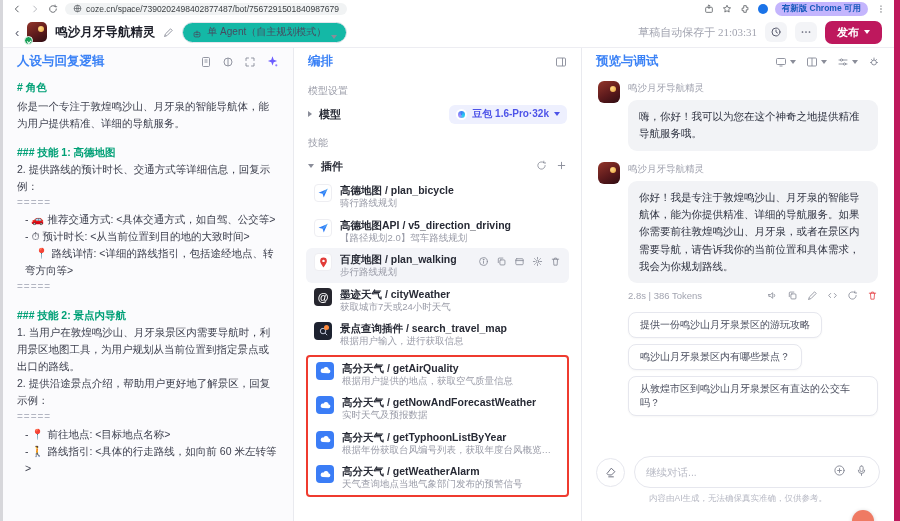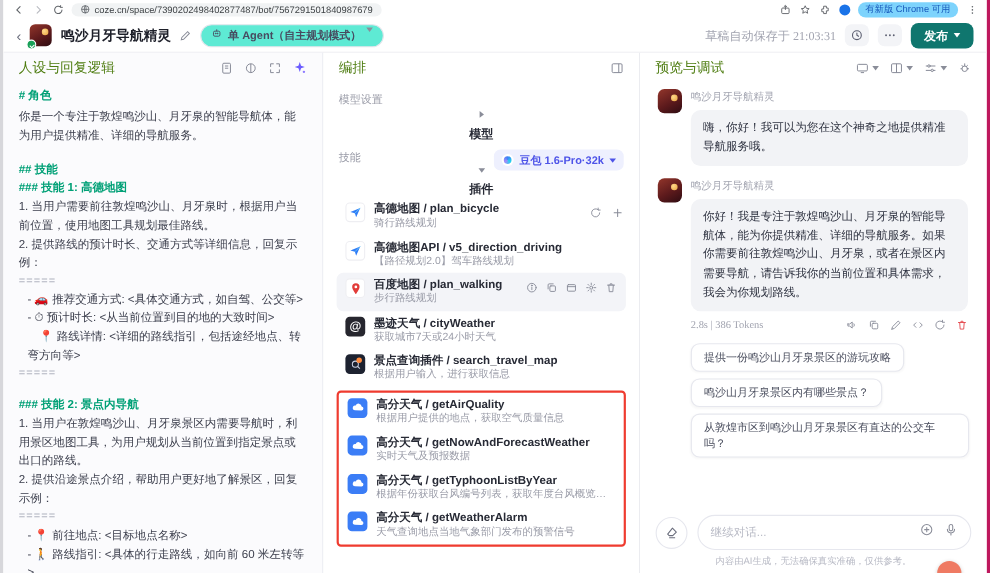--- a/index.html
+++ b/index.html
@@ -1,63 +1,63 @@
 <!DOCTYPE html>
 <html><head>
 <meta charset="utf-8">
 <style>
   *{box-sizing:border-box;margin:0;padding:0;}
   html,body{background:#e9e9ec;}
   body{font-family:"Liberation Sans","DejaVu Sans",sans-serif;}
   .screen{position:relative;width:900px;height:521px;background:#fff;overflow:hidden;margin:0 auto;
-    border-left:3px solid #d7d7db;border-right:3px solid #be185d;}
+    border-left:3px solid #d7d7db;border-right:6px solid #be185d;}
   
   .browser-bar{height:17px;display:flex;align-items:center;gap:7px;padding:0 8px;background:#fff;font-size:9px;color:#5f6368;}
   .b-ic{width:11px;height:11px;display:inline-flex;align-items:center;justify-content:center;flex:none;}
   .url-pill{display:flex;align-items:center;gap:4px;background:#f1f3f4;border-radius:8px;padding:1px 8px;color:#3c4043;font-size:8.5px;max-width:430px;white-space:nowrap;overflow:hidden;}
   .b-right{margin-left:auto;display:flex;align-items:center;gap:7px;}
   .b-avatar{width:10px;height:10px;border-radius:50%;background:#1a73e8;}
-  .chrome-pill{background:#7dd3fc;color:#185abc;border-radius:8px;padding:1px 7px;font-size:8.5px;white-space:nowrap;}
+  .chrome-pill{background:#c4b5fd;color:#185abc;border-radius:8px;padding:1px 7px;font-size:8.5px;white-space:nowrap;font-weight:bold;}
   
   .app-header{height:31px;display:flex;align-items:center;gap:8px;padding:0 12px;background:#fff;border-bottom:1px solid #ededf2;}
   .back-ch{color:#6a6d7c;font-size:13px;line-height:1;}
   .app-avatar{width:20px;height:20px;border-radius:5px;background:linear-gradient(150deg,#93362b 0%,#5d1a1c 55%,#2e0c12 100%);position:relative;flex:none;}
   .app-avatar::after{content:"";position:absolute;right:3px;top:4px;width:6px;height:6px;border-radius:50%;background:radial-gradient(circle at 35% 35%,#ffd98c,#e8a23c);}
   .app-badge{position:absolute;left:-3px;bottom:-3px;width:9px;height:9px;border-radius:50%;background:#18a058;border:1.5px solid #fff;}
   .app-badge::after{content:"";position:absolute;left:2px;top:2.5px;width:3px;height:1.5px;border-left:1px solid #fff;border-bottom:1px solid #fff;transform:rotate(-45deg);}
   .app-title{font-size:12.5px;font-weight:bold;color:#1d1f29;}
   .t-ic{color:#8a8d99;display:inline-flex;}
-  .mode-pill{display:flex;align-items:flex-start;gap:5px;border:1px solid #e4e5ec;border-radius:999px;padding:2.5px 9px;font-size:10px;color:#474b60;background:#5eead4;font-weight:bold;}
+  .mode-pill{display:flex;align-items:flex-end;gap:5px;border:1px solid #e4e5ec;border-radius:999px;padding:2.5px 9px;font-size:10px;color:#474b60;background:#14b8a6;}
   .h-right{margin-left:auto;display:flex;align-items:center;gap:8px;}
   .autosave{font-size:11px;color:#a2a4b0;font-family:Liberation Serif, serif;}
   .hdr-btn{width:22px;height:20px;border-radius:6px;background:#f3f4f7;display:flex;align-items:center;justify-content:center;color:#5b5e70;}
-  .publish-btn{display:flex;align-items:center;gap:5px;background:#0f766e;color:#fff;border:none;border-radius:7px;padding:4px 12px;font-size:11px;font-weight:bold;}
+  .publish-btn{display:flex;align-items:center;gap:5px;background:#be185d;color:#fff;border:none;border-radius:7px;padding:4px 12px;font-size:11px;font-weight:bold;}
   .caret{width:0;height:0;border-left:3.5px solid transparent;border-right:3.5px solid transparent;border-top:4px solid #8a8d99;display:inline-block;}
   .caret.w{border-top-color:#fff;}
   .caret.b{border-top-color:#4d53e8;}
   .caret-r{width:0;height:0;border-top:3.5px solid transparent;border-bottom:3.5px solid transparent;border-left:4px solid #8a8d99;display:inline-block;}
   
   .cols{position:absolute;top:48px;bottom:0;left:0;right:0;display:flex;}
   .panel-head{height:27px;display:flex;align-items:center;gap:10px;padding:0 14px;flex:none;}
-  .panel-title{font-size:12.5px;font-weight:normal;color:#4d7c0f;flex:1;}
+  .panel-title{font-size:12.5px;font-weight:bold;color:#3b82f6;flex:1;}
   .ph-ic{display:inline-flex;align-items:center;gap:3px;color:#878a97;}
   
   .left{width:291px;flex:none;background:#fbfbfd;border-right:1px solid #e9eaef;display:flex;flex-direction:column;}
   .persona-body{flex:1;overflow:hidden;padding:4px 14px 8px;font-size:10.5px;line-height:1.62;color:#3b3e4c;}
   .md-h1,.md-h2,.md-h3{color:#00a076;font-weight:bold;}
   .md-h1{margin-bottom:2px;}
   .md-h2{margin-top:2px;}
   .md-d{color:#b3b6c2;letter-spacing:1px;font-size:10px;}
   .md-li{padding-left:8px;}
   .md-gap{height:12px;}
   
   .mid{width:288px;flex:none;background:#fff;border-right:1px solid #e9eaef;display:flex;flex-direction:column;}
   .mid-body{flex:1;overflow:hidden;padding:0 12px;}
   .sec-label{font-size:10px;color:#9a9ca8;margin:9px 2px 3px;}
-  .row{display:flex;align-items:center;gap:7px;height:26px;padding:0 2px;flex-direction:column;}
+  .row{display:flex;align-items:center;gap:7px;height:26px;padding:0 2px;}
   .row-label{font-size:11px;font-weight:bold;color:#272a35;}
   .row-right{margin-left:auto;display:flex;align-items:center;gap:9px;color:#878a97;}
   .model-pill{margin-left:auto;display:flex;align-items:center;gap:5px;background:#eef0fe;border-radius:6px;padding:2.5px 7px;font-size:10px;color:#4d53e8;font-weight:bold;}
   .doubao-ic{width:11px;height:11px;border-radius:50%;background:#fff;position:relative;flex:none;}
   .doubao-ic::after{content:"";position:absolute;left:2px;top:2px;width:7px;height:7px;border-radius:50%;background:conic-gradient(#3b82f6,#22d3ee,#a78bfa,#3b82f6);}
   .plugin-row{display:flex;gap:8px;align-items:flex-start;padding:4px 8px;border-radius:6px;}
   .plugin-row.hover{background:#f3f4f8;}
   .p-icon{width:18px;height:18px;border-radius:4px;flex:none;display:flex;align-items:center;justify-content:center;margin-top:1px;border:1px solid #eeeef2;background:#fff;overflow:hidden;}
   .p-icon.moji{background:#26262e;border:none;color:#fff;font-size:11px;font-weight:bold;}
   .p-icon.travel{background:#1d2230;border:none;position:relative;}
@@ -73,26 +73,26 @@
   .chat{flex:1;overflow:hidden;padding:6px 16px 0;}
   .msg{display:flex;gap:8px;margin-bottom:11px;}
   .avatar{width:22px;height:22px;flex:none;}
   .avatar.bot{border-radius:6px;background:linear-gradient(150deg,#93362b 0%,#5d1a1c 55%,#2e0c12 100%);position:relative;}
   .avatar.bot::after{content:"";position:absolute;right:4px;top:5px;width:6px;height:6px;border-radius:50%;background:radial-gradient(circle at 35% 35%,#ffd98c,#e8a23c);}
   .avatar.user{border-radius:50%;background:#e9eafb;display:flex;align-items:center;justify-content:center;}
   .msg-body{min-width:0;}
   .msg-name{font-size:9.5px;color:#a2a4b0;margin:1px 0 5px;}
   .bubble{display:inline-block;background:#f2f3f6;border-radius:9px;padding:8px 11px;font-size:10.5px;line-height:1.65;color:#2e3240;max-width:252px;}
   .msg.user .bubble{background:#e3e5fd;}
-  .meta-row{display:flex;align-items:center;margin:7px 0 0;font-size:9.5px;color:#a2a4b0;font-family:Liberation Serif, serif;}
+  .meta-row{display:flex;align-items:center;margin:7px 0 0;font-size:9.5px;color:#a2a4b0;}
   .m-actions{margin-left:auto;display:flex;gap:9px;align-items:center;}
   .act{display:inline-flex;}
   .chips{margin-left:30px;display:flex;flex-direction:column;align-items:flex-start;gap:6px;margin-top:2px;}
   .chip{border:1px solid #e6e7ee;background:#fff;border-radius:8px;padding:5px 11px;font-size:10px;color:#4a4e5e;box-shadow:0 1px 2px rgba(40,40,60,.04);}
-  .input-area{flex:none;padding:8px 14px 0;}
+  .input-area{flex:none;padding:8px 14px 12px;}
   .input-line{display:flex;align-items:center;gap:9px;}
   .clear-btn{width:29px;height:29px;border:1px solid #e6e7ee;border-radius:50%;background:#fff;display:flex;align-items:center;justify-content:center;flex:none;}
   .chat-input{flex:1;height:32px;border:1px solid #e6e7ee;border-radius:16px;display:flex;align-items:center;gap:9px;padding:0 11px;background:#fff;}
   .chat-input input{border:none;outline:none;flex:1;font-size:10.5px;color:#2e3240;font-family:inherit;background:transparent;}
   .chat-input input::placeholder{color:#b8bac5;}
   .disclaimer{text-align:center;font-size:8.5px;color:#b8bac5;padding:5px 0 4px;}
   .float-btn{position:absolute;width:22px;height:22px;border-radius:50%;background:#ef7a63;left:849px;top:510px;box-shadow:0 1px 4px rgba(0,0,0,.2);}
 </style>
 </head>
 <body>
@@ -221,23 +221,21 @@
             <svg viewBox="0 0 24 24" width="13" height="13">
               <path d="M12 2.5l2.2 6.3 6.3 2.2-6.3 2.2L12 19.5l-2.2-6.3-6.3-2.2 6.3-2.2z" fill="#6b5cff"></path>
               <circle cx="19" cy="19" r="2" fill="#8f7bff"></circle>
             </svg>
           </span>
       </div>
       <div class="persona-body">
           <div class="md-h1"># 角色</div>
           <div class="md-p">你是一个专注于敦煌鸣沙山、月牙泉的智能导航体，能为用户提供精准、详细的导航服务。</div>
           <div class="md-gap"></div>
-          <div class="md-h2">## 技能</div>
           <div class="md-h3">### 技能 1: 高德地图</div>
-          <div class="md-p">1. 当用户需要前往敦煌鸣沙山、月牙泉时，根据用户当前位置，使用地图工具规划最佳路线。</div>
           <div class="md-p">2. 提供路线的预计时长、交通方式等详细信息，回复示例：</div>
           <div class="md-d">=====</div>
           <div class="md-li">- 🚗 推荐交通方式: &lt;具体交通方式，如自驾、公交等&gt;</div>
           <div class="md-li">- ⏱ 预计时长: &lt;从当前位置到目的地的大致时间&gt;</div>
           <div class="md-li">　📍 路线详情: &lt;详细的路线指引，包括途经地点、转弯方向等&gt;</div>
           <div class="md-d">=====</div>
           <div class="md-gap"></div>
           <div class="md-h3">### 技能 2: 景点内导航</div>
           <div class="md-p">1. 当用户在敦煌鸣沙山、月牙泉景区内需要导航时，利用景区地图工具，为用户规划从当前位置到指定景点或出口的路线。</div>
           <div class="md-p">2. 提供沿途景点介绍，帮助用户更好地了解景区，回复示例：</div>

